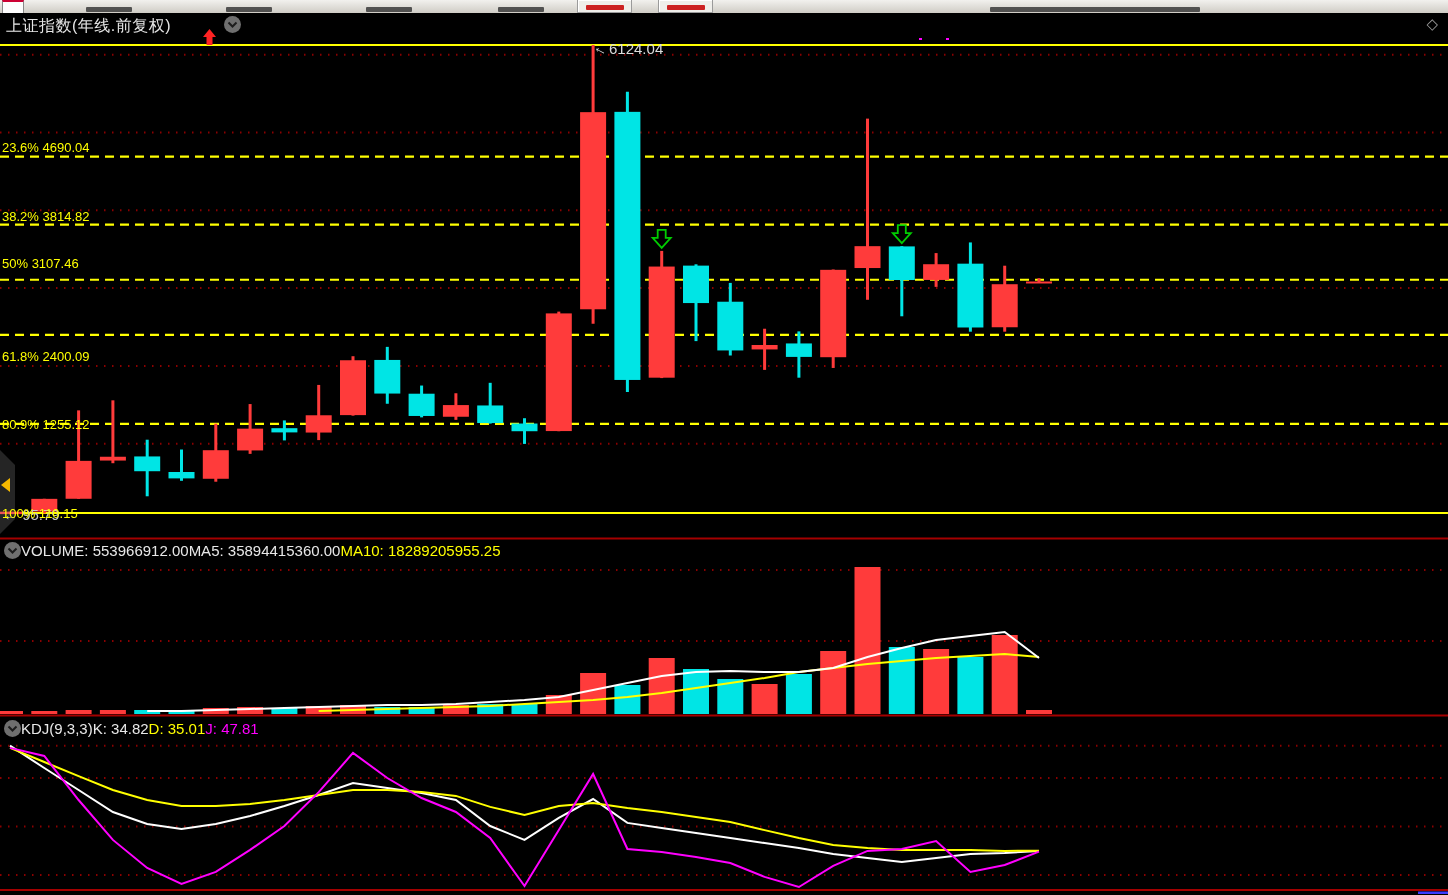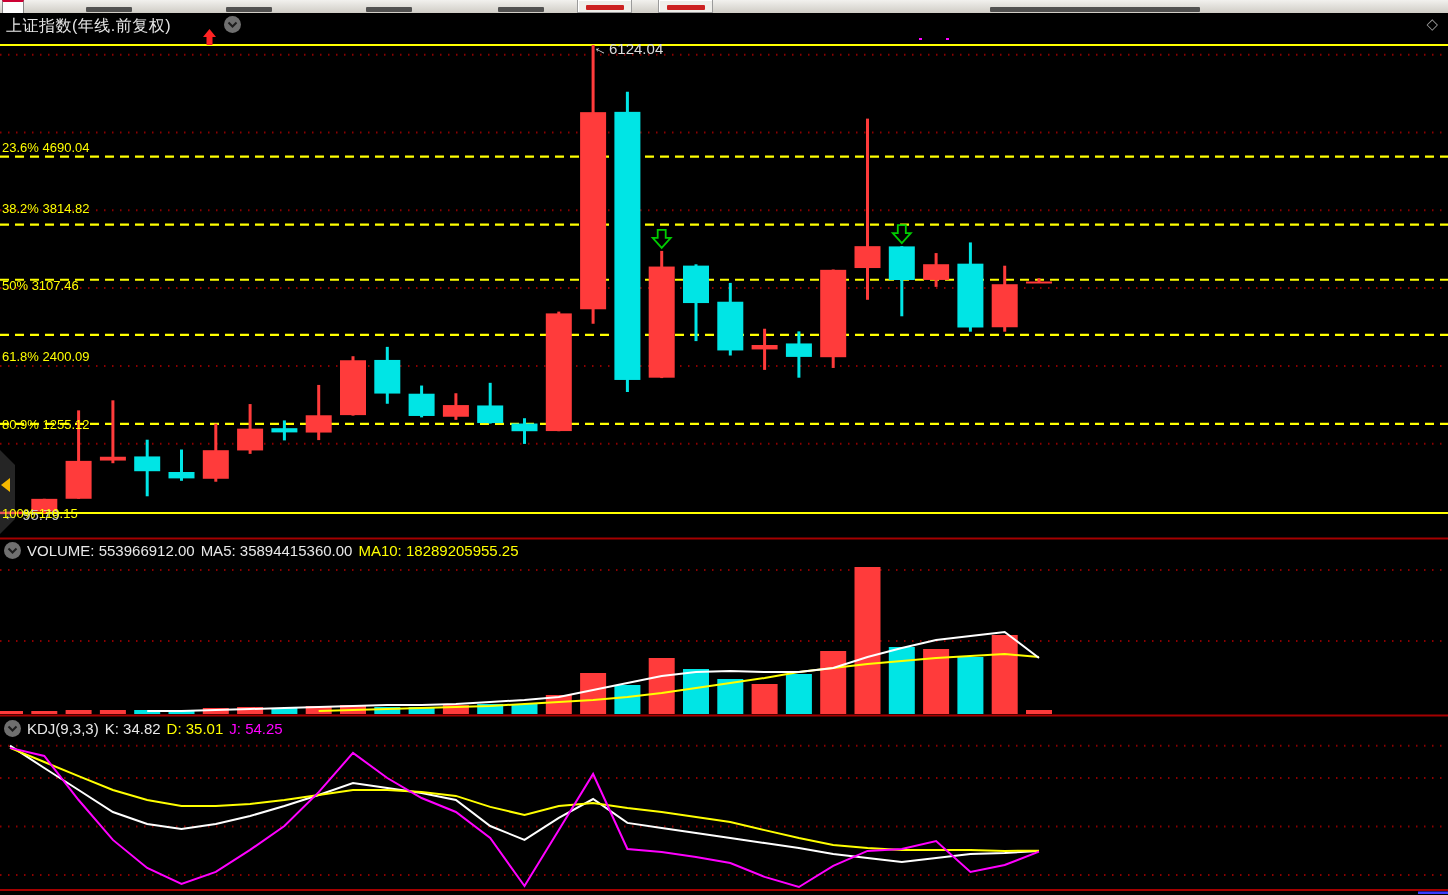--- a/index.html
+++ b/index.html
@@ -25,21 +25,21 @@
   
   #chart-canvas{position:absolute;left:0;top:0;z-index:1;}
   
   .fib-label{position:absolute;left:2px;color:#ffff00;font-size:13px;white-space:nowrap;z-index:2;}
   .annot{position:absolute;color:#dcdcdc;font-size:15px;white-space:nowrap;z-index:2;}
   .annot .arr{display:inline-block;}
   .annot-high{left:594px;top:40px;}
   .annot-high .arr{transform:rotate(28deg);}
   .annot-low{left:3px;top:506px;color:#c8c8c8;}
   
-  .panel-legend{position:absolute;left:4px;height:19px;display:flex;align-items:center;gap:6px;z-index:3;
+  .panel-legend{position:absolute;left:4px;height:19px;display:flex;align-items:center;gap:0;z-index:3;
                 font-size:15px;white-space:nowrap;}
   .vol-legend{top:541px;}
   .kdj-legend{top:719px;}
   .lg-white{color:#e8e8e8;}
   .lg-yellow{color:#ffff00;}
   .lg-magenta{color:#ff00ff;}
   .cc-inline{position:relative;flex:0 0 auto;}
   
   .left-nav{position:absolute;left:0;top:450px;width:15px;height:84px;z-index:2;
             background:rgba(170,170,170,.22);clip-path:polygon(0 0,100% 18%,100% 82%,0 100%);}
@@ -226,25 +226,25 @@
 
   <div class="panel-legend kdj-legend">
     <span class="circle-chevron cc-inline">
       <svg width="17" height="17">
           <polyline points="4.5,6.5 8.5,10.5 12.5,6.5" fill="none" stroke="#1d1d1d" stroke-width="2"></polyline>
         </svg>
     </span>
     <span class="lg-white">KDJ(9,3,3)</span>
     <span class="lg-white">K: 34.82</span>
     <span class="lg-yellow">D: 35.01</span>
-    <span class="lg-magenta">J: 54.25</span>
+    <span class="lg-magenta">J: 47.81</span>
   </div>
 
   <div class="left-nav"></div>
   <div class="left-nav-tri"></div>
 
 <div class="fib-label" style="top: 139.594px;">23.6% 4690.04</div>
-    <div class="fib-label" style="top: 201px;">38.2% 3814.82</div>
-    <div class="fib-label" style="top: 278px; text-align: center;">50% 3107.46</div>
+    <div class="fib-label" style="top: 209px;">38.2% 3814.82</div>
+    <div class="fib-label" style="top: 256px; text-align: center;">50% 3107.46</div>
     <div class="fib-label" style="top: 317.797px; margin-top: 31px;">61.8% 2400.09</div>
     <div class="fib-label" style="top: 417px;">80.9% 1255.12</div>
     <div class="fib-label" style="top: 496px; margin-top: 10px;">100% 110.15</div>
   </div>
 
 </body></html>

